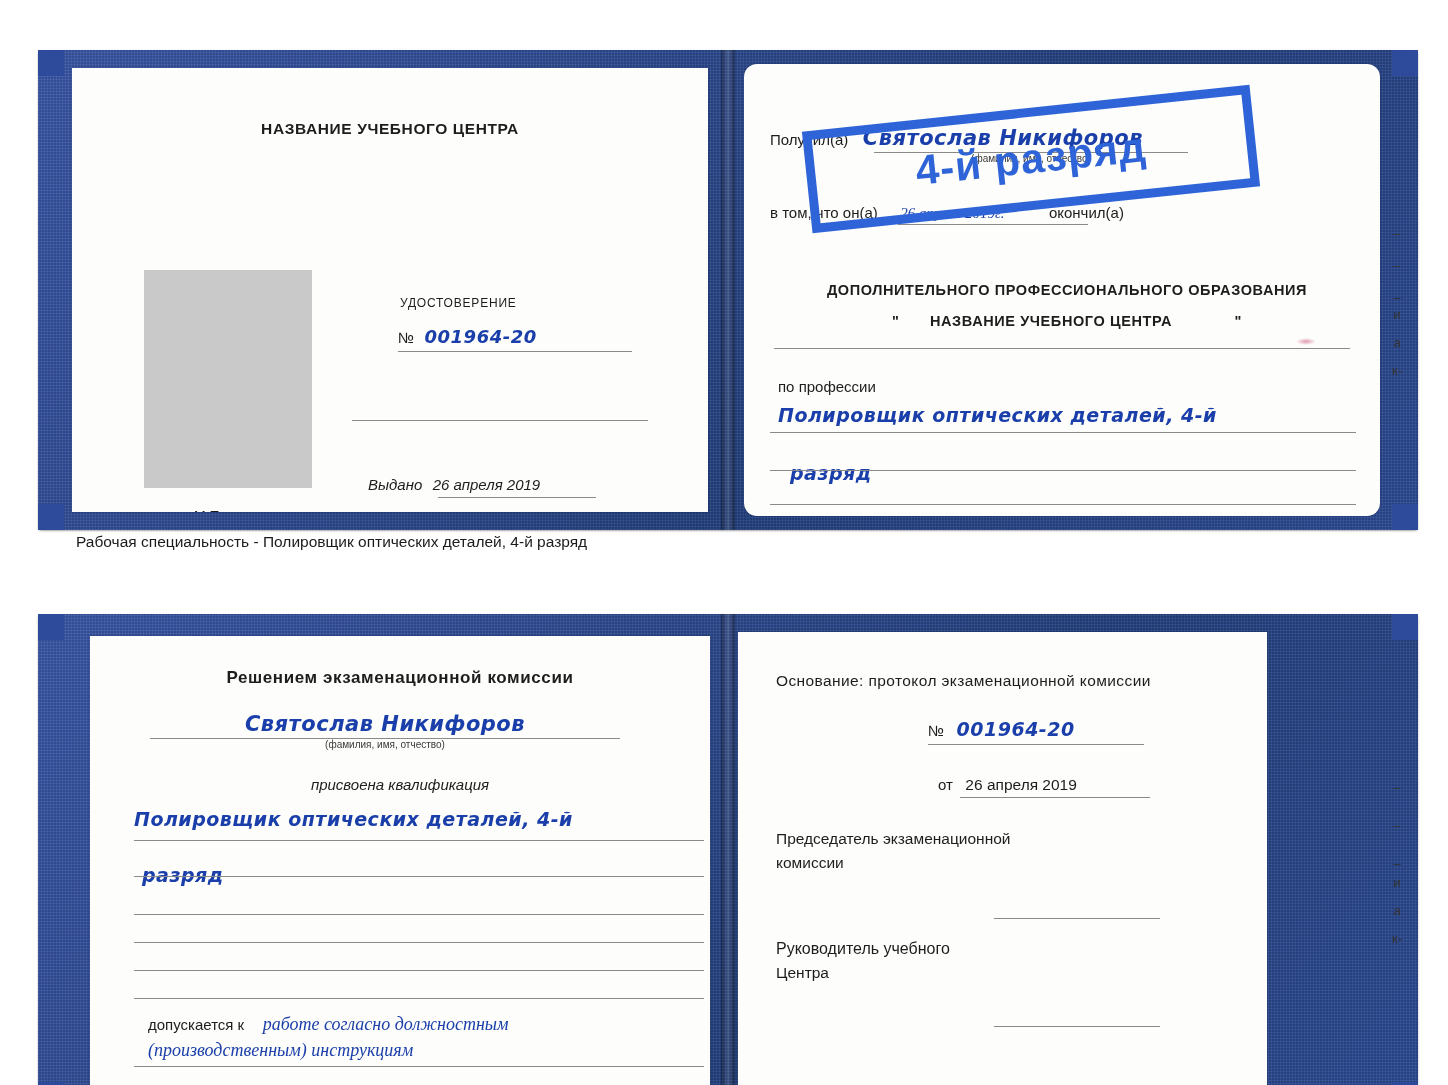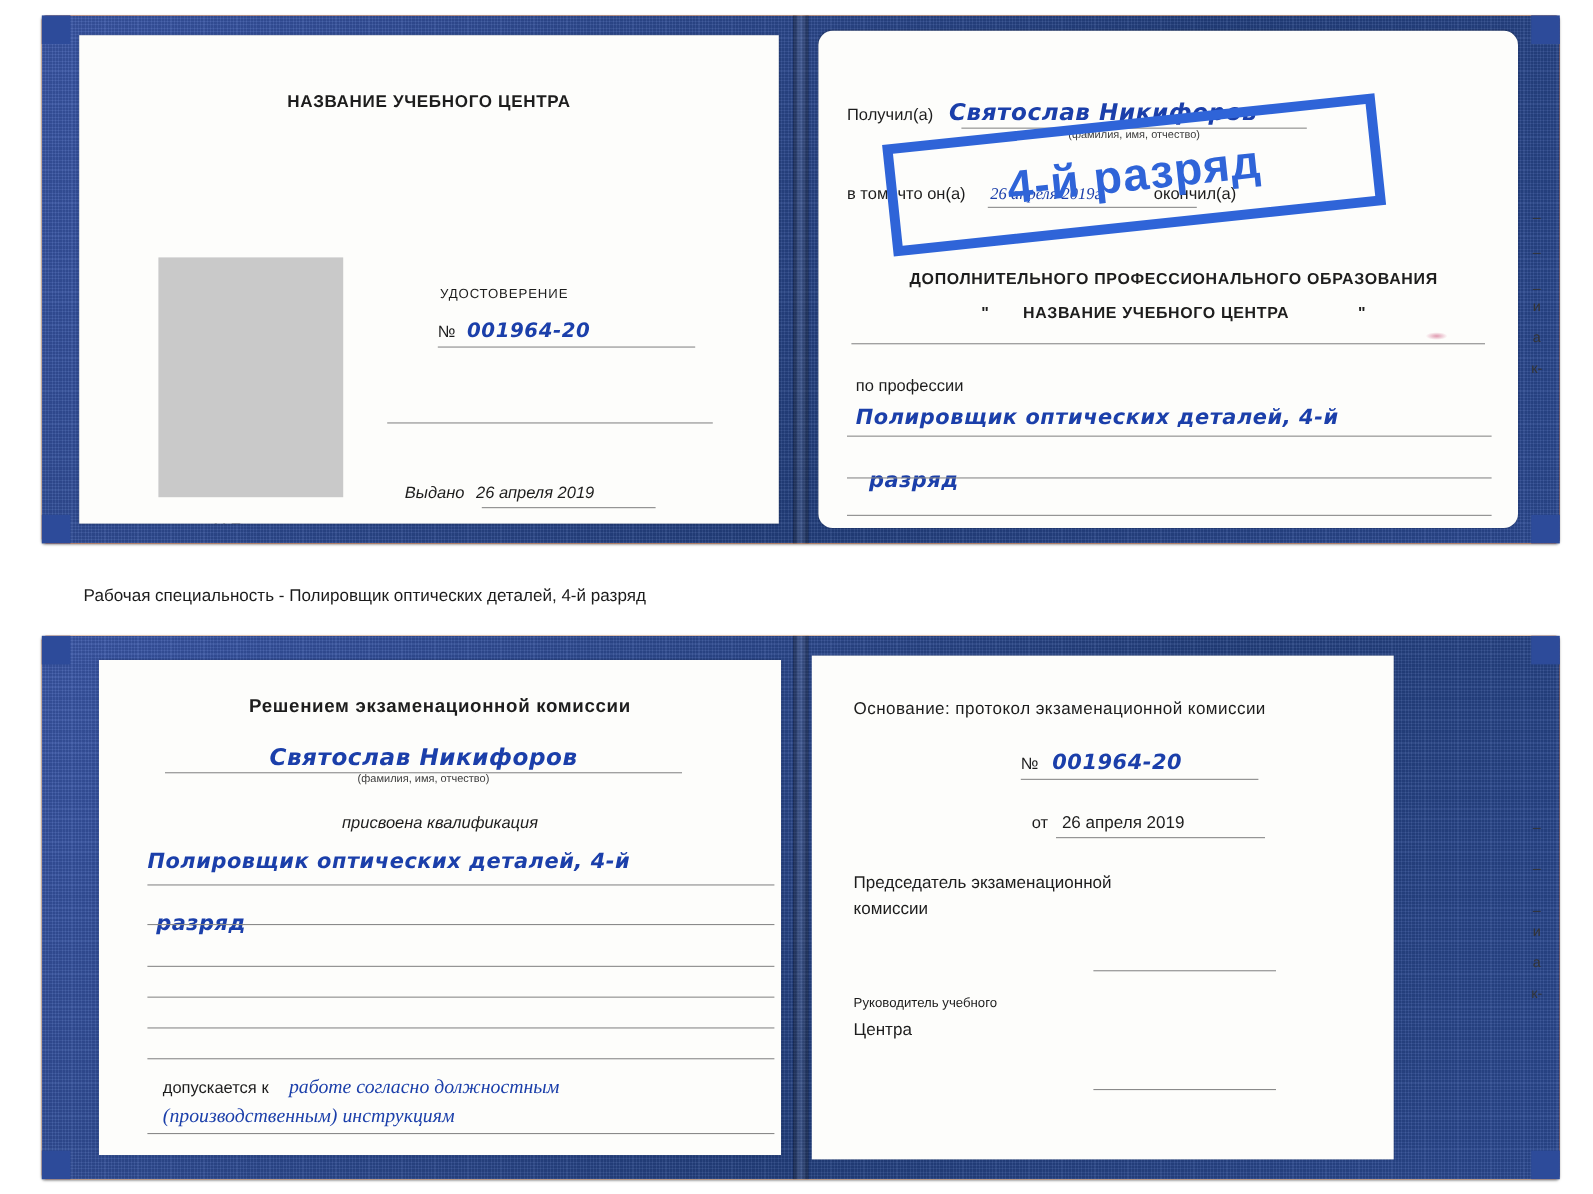--- a/index.html
+++ b/index.html
@@ -11,23 +11,24 @@
     width: 1448px;
     height: 1085px;
     font-family: "Liberation Sans", sans-serif;
     position: relative;
     overflow: hidden;
   }
 
   
   .book {
     position: absolute;
-    background: #f97316;
+    background: #5eead4;
     border-radius: 4px;
     box-shadow: 0 1px 2px rgba(0,0,0,0.35);
+    margin-top: 36px;
   }
   .book::before {
     
     content: "";
     position: absolute;
     inset: 0;
     border-radius: 4px;
     background:
       repeating-linear-gradient(90deg, rgba(255,255,255,0.05) 0 1px, rgba(0,0,0,0.05) 1px 3px),
       repeating-linear-gradient(0deg, rgba(255,255,255,0.05) 0 1px, rgba(0,0,0,0.06) 1px 3px),
@@ -288,21 +289,21 @@
     <div style="position:absolute; left:200px; top:144px; width:250px;">
       <span class="print" style="font-size:15px;">от</span>
       <span class="print" style="font-size:15.5px; margin-left:8px;">26 апреля 2019</span>
       <div class="rule" style="margin-top:3px; margin-left:22px; width:190px;"></div>
     </div>
 
     <div class="print" style="position:absolute; left:38px; top:198px; font-size:15.5px;">Председатель экзаменационной</div>
     <div class="print" style="position:absolute; left:38px; top:222px; font-size:15.5px;">комиссии</div>
     <div class="rule" style="position:absolute; left:256px; top:286px; width:166px;"></div>
 
-    <div class="print" style="position:absolute; left:38px; top:308px; font-size:12px;">Руководитель учебного</div>
+    <div class="print" style="position:absolute; left:38px; top:308px; font-size:16px;">Руководитель учебного</div>
     <div class="print" style="position:absolute; left:38px; top:332px; font-size:15.5px;">Центра</div>
     <div class="rule" style="position:absolute; left:256px; top:394px; width:166px;"></div>
   </div>
 
   <div class="edge-dash" style="position:absolute; right:12px; top:158px;">–</div>
   <div class="edge-dash" style="position:absolute; right:12px; top:196px;">–</div>
   <div class="edge-dash" style="position:absolute; right:12px; top:234px;">–</div>
   <div class="edge-col" style="position:absolute; right:12px; top:254px;">и</div>
   <div class="edge-col" style="position:absolute; right:12px; top:282px;">а</div>
   <div class="edge-col" style="position:absolute; right:12px; top:310px;">к-</div>

